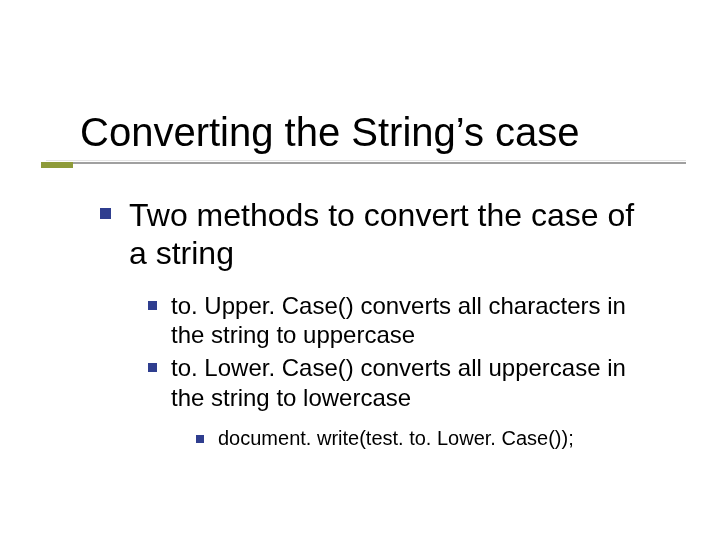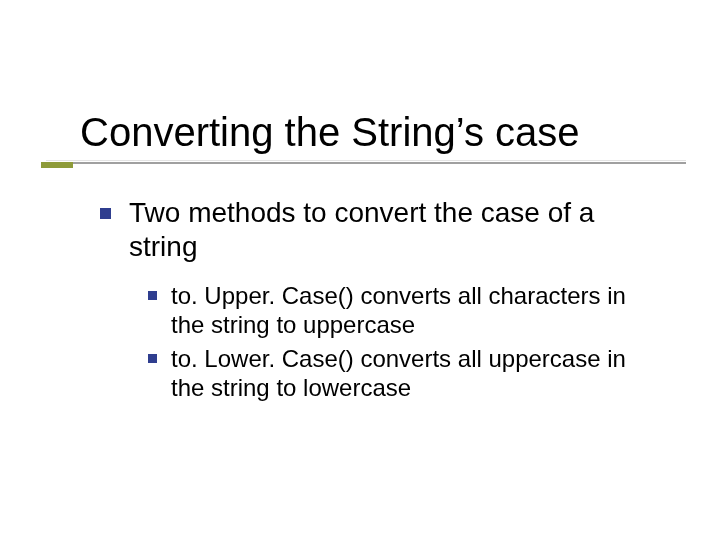--- a/index.html
+++ b/index.html
@@ -70,21 +70,21 @@
   }
   .lvl1 .bullet {
     flex: 0 0 auto;
     width: 11px;
     height: 11px;
     background: #2f3e8f;
     margin-top: 12px;
     margin-right: 18px;
   }
   .lvl1 .text {
-    font-size: 28px;
+    font-size: 32px;
     line-height: 1.2;
   }
 
   .lvl2-group {
     margin-left: 48px;
   }
   .lvl2 {
     display: flex;
     align-items: flex-start;
     margin-bottom: 4px;
@@ -144,17 +144,23 @@
     <div class="lvl2-group">
       <div class="lvl2">
         <div class="bullet"></div>
         <div class="text"> to. Upper. Case() converts all characters in the string to uppercase</div>
       </div>
       <div class="lvl2">
         <div class="bullet"></div>
         <div class="text"> to. Lower. Case() converts all uppercase in the string to lowercase</div>
       </div>
 
+      <div class="lvl3-group">
+        <div class="lvl3">
+          <div class="bullet"></div>
+          <div class="text">document. write(test. to. Lower. Case());</div>
+        </div>
+      </div>
     </div>
 
   </div>
 
 </div>
 
 </body></html>

